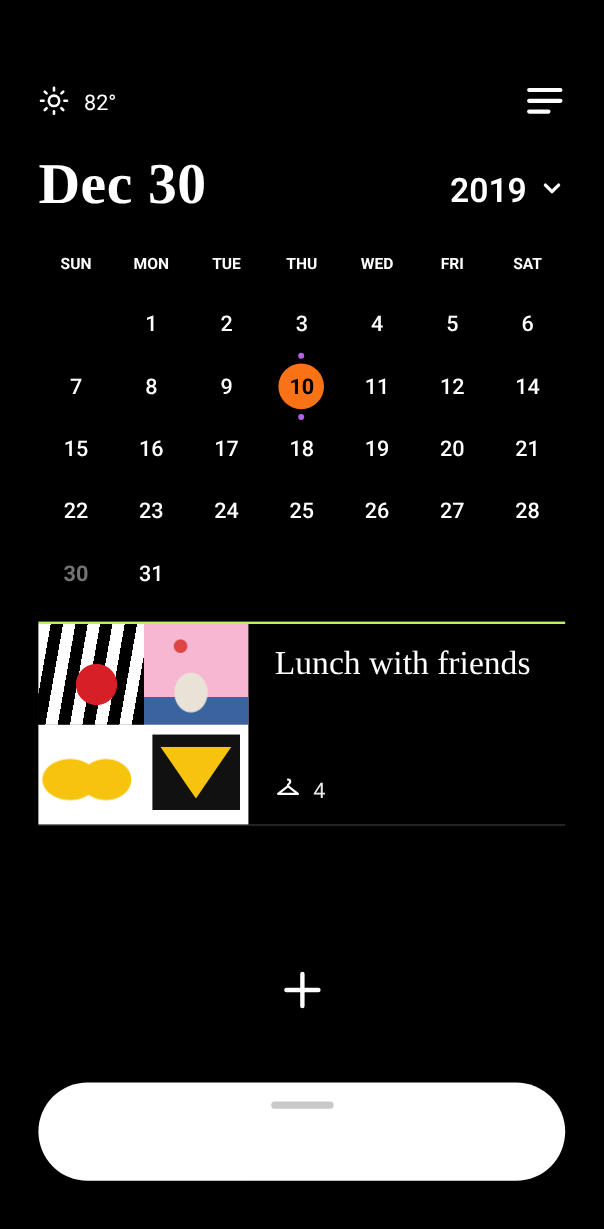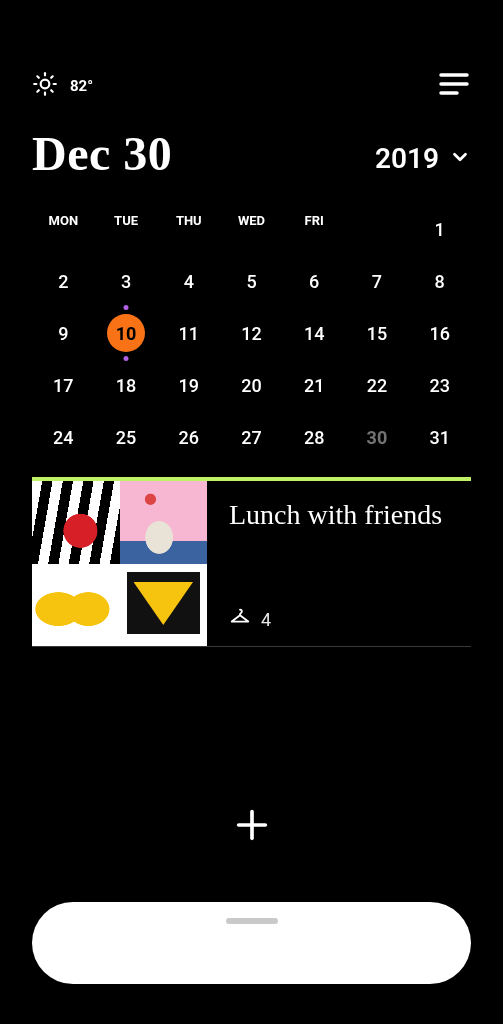--- a/index.html
+++ b/index.html
@@ -12,21 +12,21 @@
     overflow: hidden;
   }
 
   .container { padding: 0 32px; }
 
   
   .topbar {
     display: flex; justify-content: space-between; align-items: center;
     padding-top: 70px; padding-bottom: 24px;
   }
-  .weather { display: flex; align-items: center; gap: 12px; font-size: 15px; font-weight: 700; }
+  .weather { display: flex; align-items: center; gap: 12px; font-size: 18px; font-weight: 400; }
   .menu-btn { cursor: pointer; }
 
   
   .date-header {
     display: flex; justify-content: space-between; align-items: flex-end;
     padding-bottom: 22px;
   }
   .current-date {
     font-family: Georgia, "Times New Roman", serif;
     font-size: 48px; font-weight: 700;
@@ -70,21 +70,21 @@
     width: 5px; height: 5px; border-radius: 50%; background: #B261E6;
   }
   .day.circled::before { top: -2px; }
   .day.circled::after { bottom: -2px; }
   .day.highlight { color: #737373; font-weight: 700; }
 
   
   .events { margin-top: 14px; }
   .event-card {
     display: flex;
-    border-top: 4px solid #bef264;
+    border-top: 2px solid #bef264;
     border-bottom: 1px solid #3a3a3a;
     min-height: 170px;
     cursor: pointer;
   }
   .event-thumbs {
     width: 175px;
     display: grid;
     grid-template-columns: 1fr 1fr;
     grid-template-rows: 1fr 1fr;
   }
@@ -193,25 +193,27 @@
       <span>2019</span>
       <span>
         <svg width="22" height="22" viewBox="0 0 24 24" fill="none" stroke="#fff" stroke-width="3" stroke-linecap="round" stroke-linejoin="round">
           <polyline points="6 9 12 15 18 9"></polyline>
         </svg>
       </span>
     </div>
   </div>
 
   <div class="calendar" id="calendar-grid">
+      <div class="dow">SUN</div>
       <div class="dow">MON</div>
       <div class="dow">TUE</div>
       <div class="dow">THU</div>
       <div class="dow">WED</div>
       <div class="dow">FRI</div>
+      <div class="dow">SAT</div>
       <div class="day empty"></div>
       <div class="day">
         <span class="num">1</span>
       </div>
       <div class="day">
         <span class="num">2</span>
       </div>
       <div class="day">
         <span class="num">3</span>
       </div>

